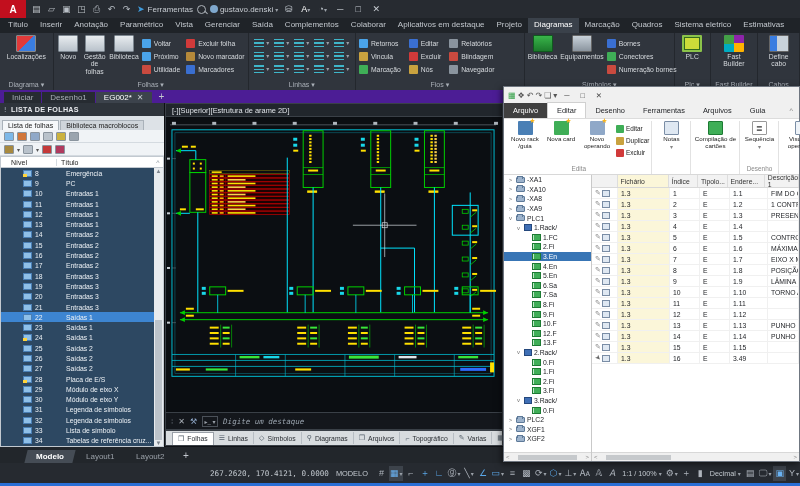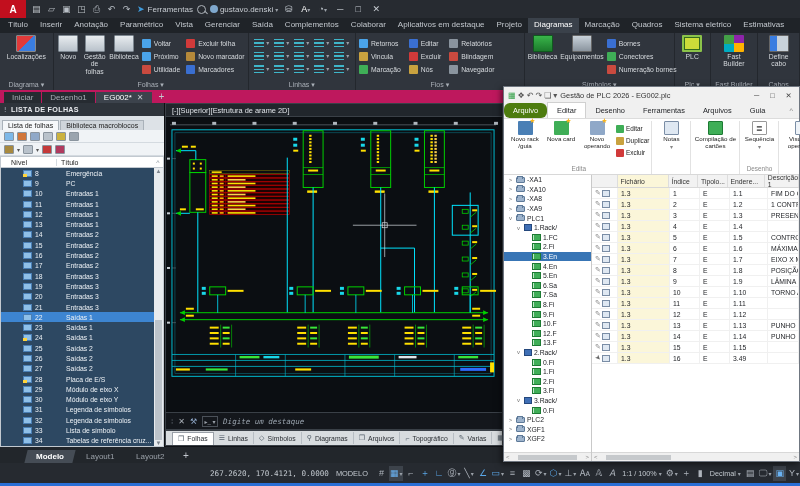--- a/index.html
+++ b/index.html
@@ -38,21 +38,21 @@
   .lcell{display:flex;align-items:center;gap:2px;justify-content:center;}
   .lico{width:10px;height:8px;background:repeating-linear-gradient(180deg,#3fb6c9 0 1.5px,transparent 1.5px 3.5px);}
   .i-loc{background:linear-gradient(135deg,#e03a3a 50%,#3a7de0 50%);border:1px solid #888;}
   .i-page{background:linear-gradient(180deg,#e8ecef,#b9c2cb);border:1px solid #7d8790;}
   .i-book{background:linear-gradient(180deg,#39b54a,#1c7a2c);border:1px solid #0f5a1e;}
   .i-equip{background:linear-gradient(180deg,#c9d2da,#8a949e);border:1px solid #666;}
   .i-plc{background:#cddc39;border:2px solid #8bc34a;box-shadow:inset 0 0 0 1px #33691e;}
   .i-fb{background:conic-gradient(#8e24aa 0 25%,#ffb300 0 50%,#00acc1 0 75%,#43a047 0);}
   .i-cable{background:linear-gradient(90deg,#3a7de0 40%,#c9d2da 40%);border:1px solid #666;}
   
-  #filetabs{left:0;top:90px;width:732px;height:13px;background:#be185d;display:flex;align-items:flex-end;padding-left:4px;gap:1px;}
+  #filetabs{left:0;top:90px;width:732px;height:13px;background:#4c1d95;display:flex;align-items:flex-end;padding-left:4px;gap:1px;}
   .ftab{padding:1px 8px;background:#262b31;color:#a7adb5;white-space:nowrap;}
   .ftab.active{background:#3c434c;color:#fff;display:flex;gap:5px;align-items:center;}
   .ftclose{color:#c3c8ce;}
   .fplus{color:#c3c8ce;padding:1px 6px;font-size:10px;}
   
   #sheetpanel{left:0;top:103px;width:165px;height:344px;background:#eef1f4;display:flex;flex-direction:column;border-right:1px solid #0d0f12;}
   .sphead{height:13px;background:#2e343b;color:#e8eaee;font-size:7.2px;font-weight:bold;display:flex;align-items:center;gap:4px;padding:0 4px;letter-spacing:.3px;}
   .grip{color:#7b828b;font-size:8px;}
   .sptabs{height:14px;background:#dde2e7;display:flex;align-items:flex-end;padding-left:2px;gap:1px;}
   .sptab{padding:1px 5px;font-size:7px;color:#222;background:#cfd5db;border:1px solid #aab2ba;border-bottom:none;}
@@ -101,21 +101,21 @@
   #bluebar{left:0;top:483px;width:800px;height:3px;background:#2a6fd6;}
   
   #plcwin{left:503px;top:86px;width:297px;height:376px;background:#fff;border:1px solid #6f7680;box-shadow:-2px 2px 6px rgba(0,0,0,.5);display:flex;flex-direction:column;color:#1c1e22;}
   .pwtitle{height:16px;background:#f0f0f0;display:flex;align-items:center;gap:3px;padding:0 4px;font-size:7.4px;color:#333;}
   .pwico{font-size:8px;color:#555;}
   .pwico.green{color:#2e9e44;}
   .pwtext{flex:1;white-space:nowrap;overflow:hidden;}
   .pwbtn{width:13px;text-align:center;color:#444;}
   .pwmenu{height:16px;background:#f0f0f0;display:flex;align-items:flex-end;font-size:7.4px;border-bottom:1px solid #dcdcdc;}
   .pmtab{padding:3px 9px;color:#1c1e22;}
-  .pmtab.file{background:#4d7c0f;color:#fff;border-radius:6px;}
+  .pmtab.file{background:#404040;color:#fff;}
   .pmtab.active{background:#fff;border:1px solid #d0d0d0;border-bottom:none;}
   .pmcollapse{margin-left:auto;color:#888;padding:3px 6px;}
   .pwribbon{height:56px;background:#fff;display:flex;align-items:stretch;border-bottom:1px solid #d8d8d8;padding:2px 2px 0 2px;}
   .pgroup{display:flex;flex-direction:column;border-right:1px solid #e2e2e2;padding:0 2px;}
   .pgbody{flex:1;display:flex;align-items:flex-start;gap:2px;}
   .pglabel{height:10px;font-size:6.4px;color:#8a8a8a;text-align:center;line-height:10px;}
   .pbig{width:34px;display:flex;flex-direction:column;align-items:center;gap:1px;font-size:6.2px;color:#222;text-align:center;line-height:1.1;}
   .pbigicon{width:15px;height:14px;border-radius:1px;position:relative;}
   .pstar::after{content:"★";position:absolute;right:-3px;top:-4px;color:#f6b21a;font-size:7px;}
   .psmall{display:flex;flex-direction:column;gap:1px;margin-top:2px;}
@@ -990,21 +990,20 @@
 <div id="plcwin" class="abs">
   <div class="pwtitle">
     <span id="plcqat" style="display:flex;gap:2px;">
         <span class="pwico green">▦</span>
         <span class="pwico">❖</span>
         <span class="pwico">↶</span>
         <span class="pwico">↷</span>
         <span class="pwico">❏</span>
         <span class="pwico">▾</span>
       </span>
-    <span class="pwtext">Gestão de PLC 2026 - EG002.plc</span>
     <span class="pwbtn">─</span>
     <span class="pwbtn">□</span>
     <span class="pwbtn">✕</span>
   </div>
   <div class="pwmenu">
       <div class="pmtab file">Arquivo</div>
       <div class="pmtab active">Editar</div>
       <div class="pmtab">Desenho</div>
       <div class="pmtab">Ferramentas</div>
       <div class="pmtab">Arquivos</div>

